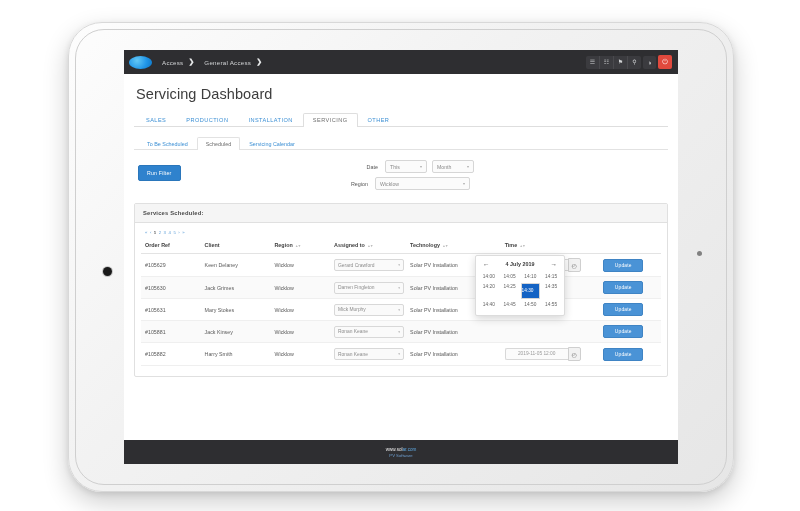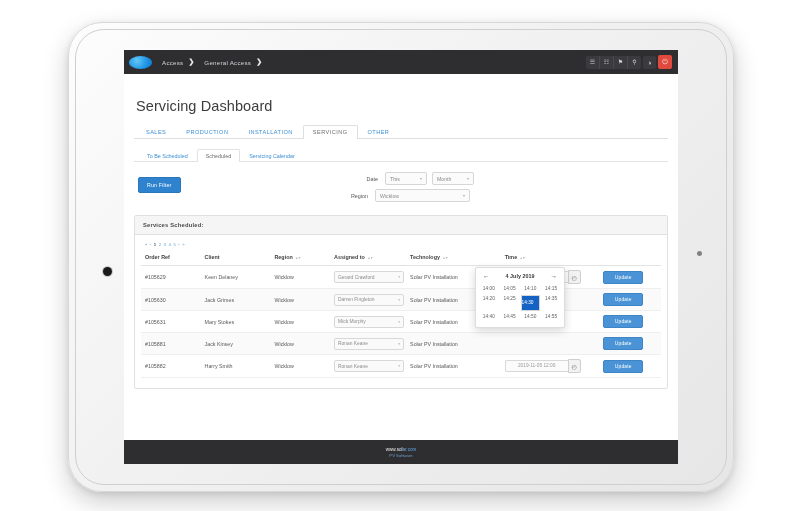--- a/index.html
+++ b/index.html
@@ -121,21 +121,21 @@
     border-radius: 2px;
     display: flex; align-items: center; justify-content: center;
     color: #ffe9e7;
     font-size: 7px;
   }
 
   
   .page {
     background: #ffffff;
     height: 366px;
-    padding: 12px 10px;
+    padding: 0 10px;
     position: relative;
     overflow: hidden;
   }
   .page-title {
     font-size: 14.5px;
     color: #3d3d3d;
     font-weight: normal;
     padding: 12px 0 9px 2px;
     letter-spacing: .1px;
   }

